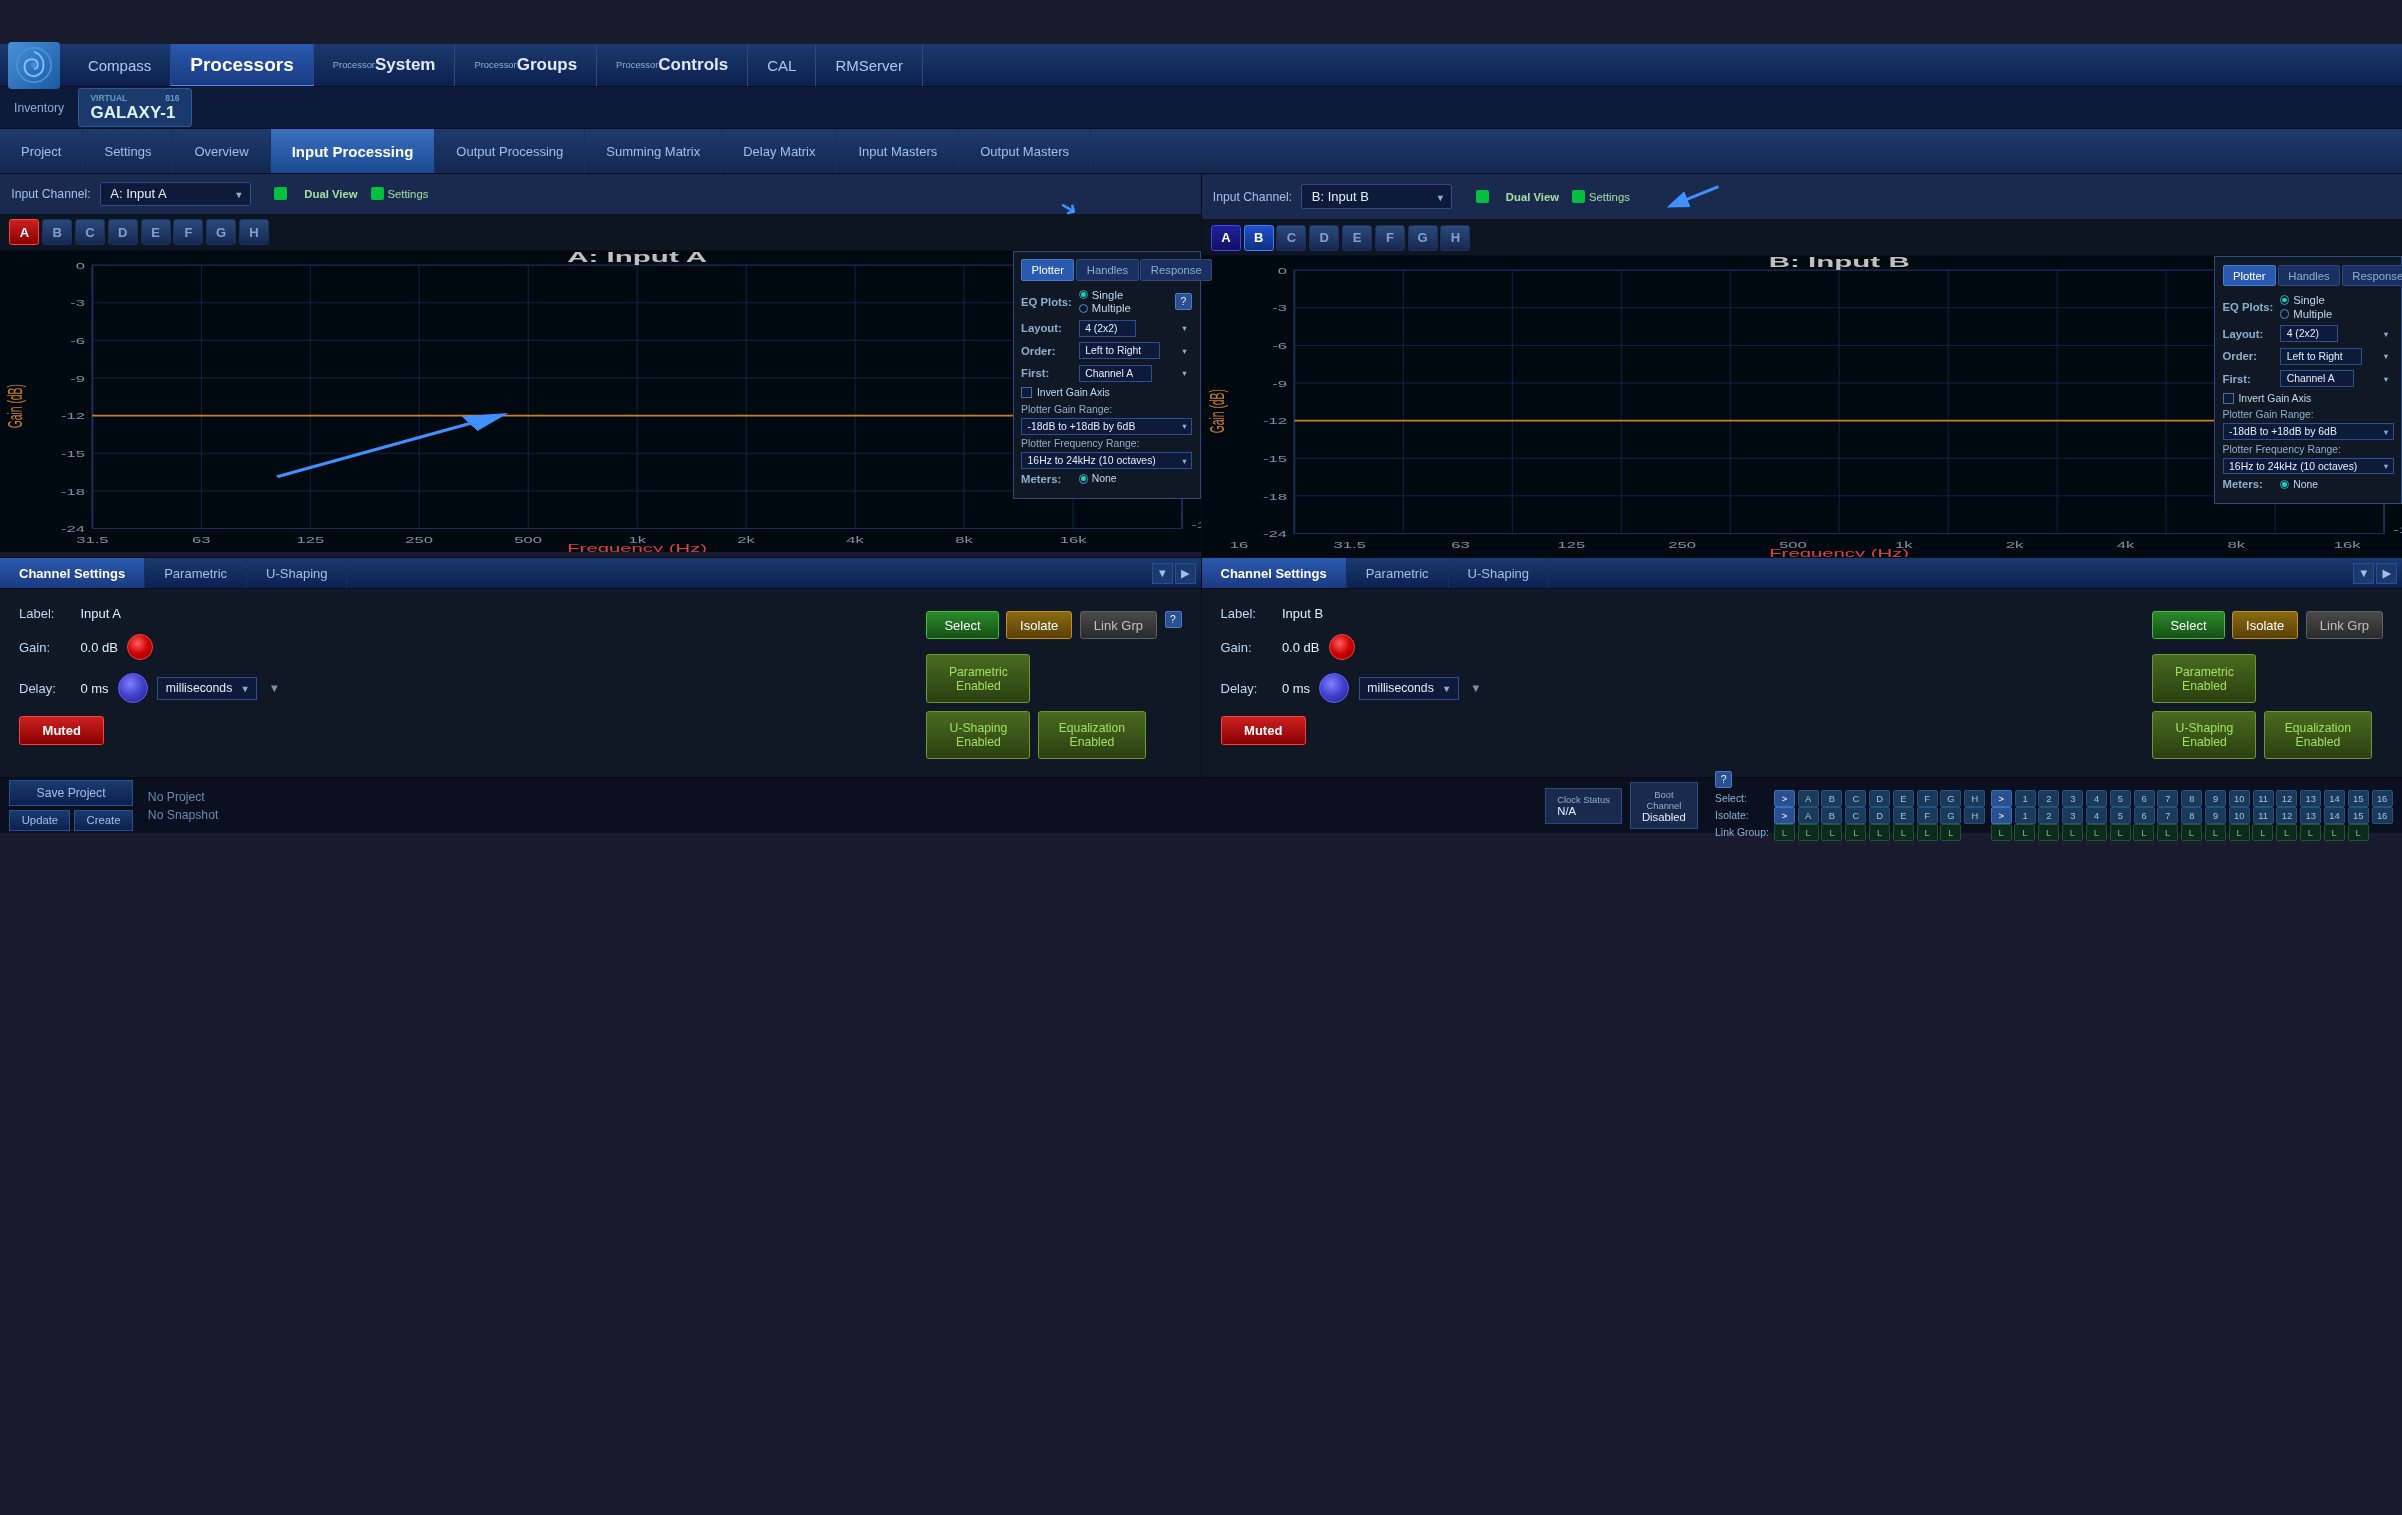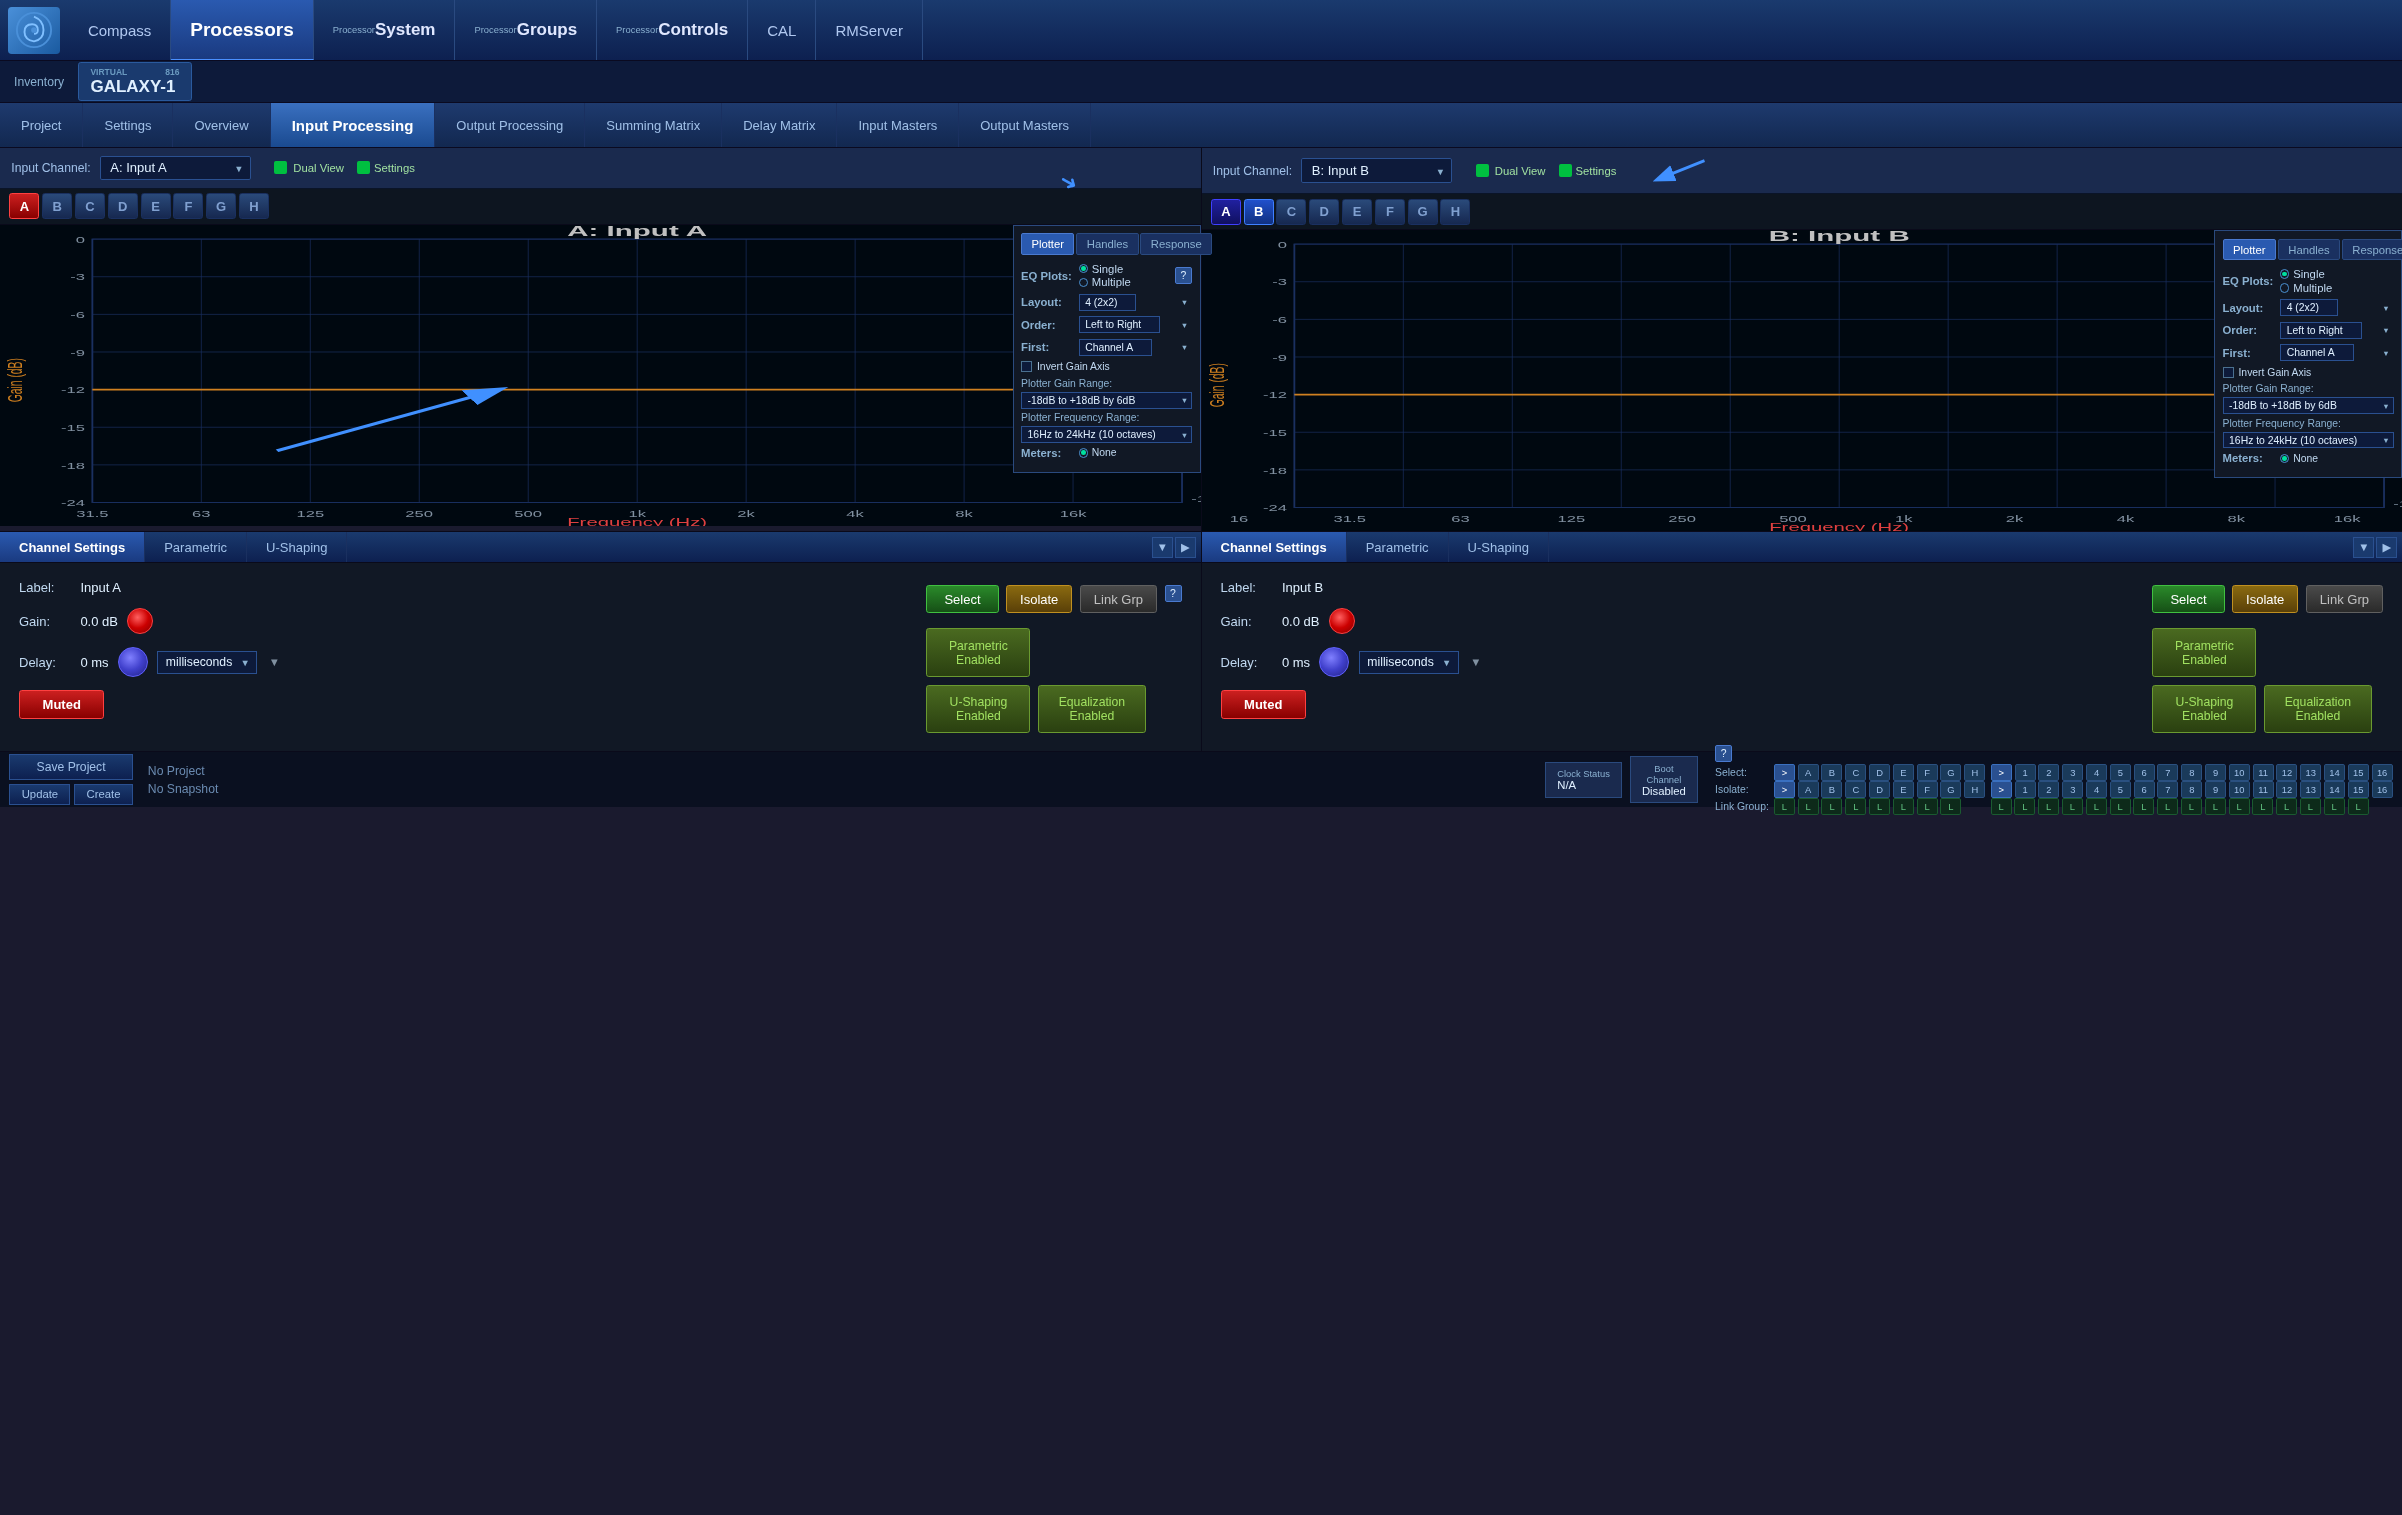--- a/index.html
+++ b/index.html
@@ -11,23 +11,24 @@
       width: 2402px;
       min-height: 1515px;
       overflow: hidden;
     }
 
     
     .top-nav {
       display: flex;
       align-items: center;
       background: linear-gradient(180deg, #1a3a6e 0%, #0d2050 100%);
-      height: 61px;
+      height: 43px;
       padding: 0 7.5px;
       border-bottom: 1.9px solid #0a0a20;
+      margin-top: 44px;
     }
     .logo-area {
       width: 52px;
       height: 47px;
       background: linear-gradient(135deg, #4a90d9, #1a5aa0);
       border-radius: 3.8px;
       display: flex;
       align-items: center;
       justify-content: center;
       margin-right: 9.4px;
@@ -164,24 +165,25 @@
       right: 7.5px;
       top: 50%;
       transform: translateY(-50%);
       color: #8ab0d0;
       font-size: 9.4px;
       pointer-events: none;
     }
     .dual-view-btn {
       display: flex;
       align-items: center;
-      gap: 6px;
+      gap: 17px;
       color: #a0e0a0;
       cursor: pointer;
       font-size: 11.3px;
+      font-weight: bold;
     }
     .dual-view-btn .icon-box {
       width: 13px;
       height: 13px;
       background: #00c040;
       border-radius: 1.9px;
       display: flex;
       align-items: center;
       justify-content: center;
       font-size: 8.5px;

